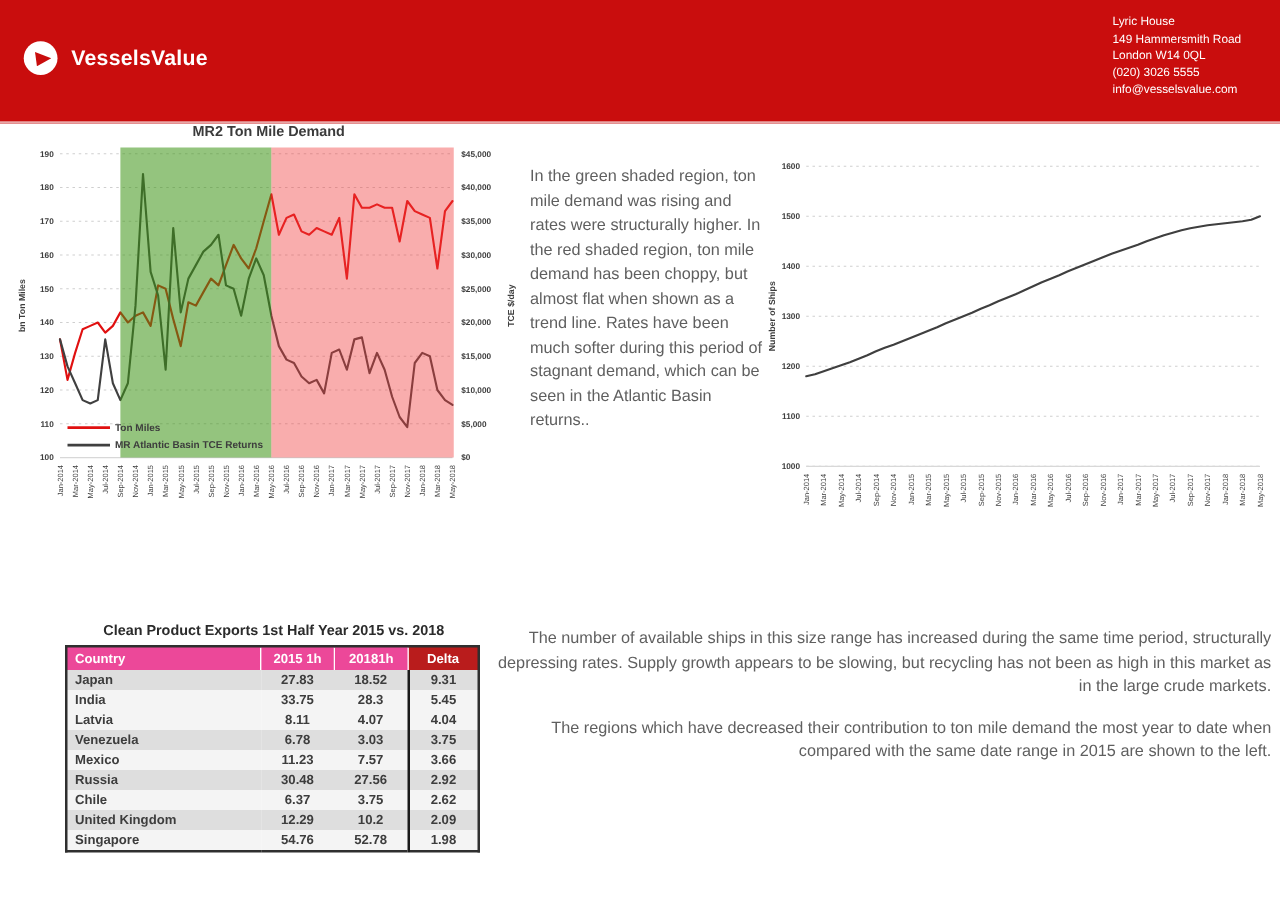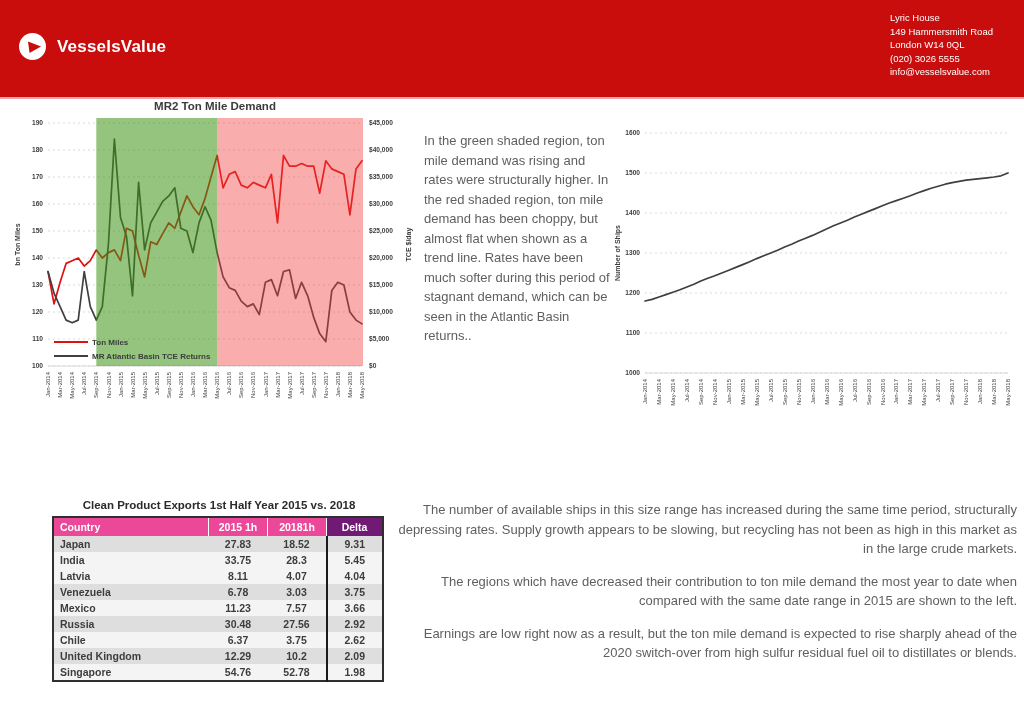--- a/index.html
+++ b/index.html
@@ -29,21 +29,21 @@
         color:#5f5f5f;}
 
   
   .table-title{position:absolute;left:52px;top:499px;width:334px;text-align:center;
                font-size:11.5px;font-weight:bold;color:#2b2b2b;}
   #exports-table{position:absolute;left:52px;top:516px;border-collapse:collapse;
                  border:2px solid #2f2f2f;font-size:10.5px;color:#3d3d3d;}
   #exports-table th{background:#ec4899;color:#ffffff;font-weight:bold;padding:2px 6px;height:14px;}
   #exports-table th.c-country{width:142px;text-align:left;}
   #exports-table th.c-num{width:46px;text-align:center;border-left:1px solid #ffffff;}
-  #exports-table th.c-delta{width:43px;text-align:center;background:#701a75;}
+  #exports-table th.c-delta{width:43px;text-align:center;background:#b91c1c;}
   #exports-table td{padding:1px 6px;height:14px;font-weight:600;}
   #exports-table td.c-num{text-align:center;}
   #exports-table .c-delta{border-left:2px solid #1a1a1a;}
   #exports-table tr.odd td{background:#dedede;}
   #exports-table tr.even td{background:#f4f4f4;}
 
   
   .body-text{position:absolute;left:397px;top:500px;width:620px;font-size:13px;
              line-height:19.5px;color:#5f5f5f;text-align:right;}
   .body-text p{margin:0 0 13px 0;}
@@ -278,16 +278,15 @@
           <td class="c-num">54.76</td>
           <td class="c-num">52.78</td>
           <td class="c-num c-delta">1.98</td>
         </tr>
       </tbody>
   </table>
 
   <div class="body-text">
       <p>The number of available ships in this size range has increased during the same time period, structurally depressing rates. Supply growth appears to be slowing, but recycling has not been as high in this market as in the large crude markets.</p>
       <p>The regions which have decreased their contribution to ton mile demand the most year to date when compared with the same date range in 2015 are shown to the left.</p>
-      <p>Earnings are low right now as a result, but the ton mile demand is expected to rise sharply ahead of the 2020 switch-over from high sulfur residual fuel oil to distillates or blends.</p>
     </div>
 
 </div>
 
 </body></html>

